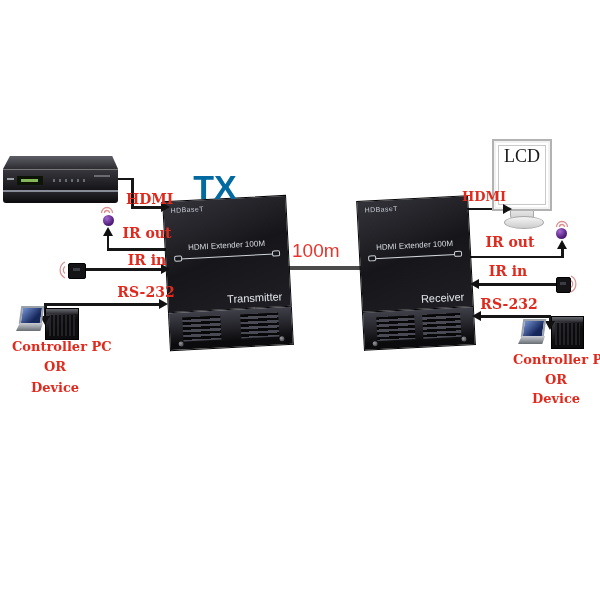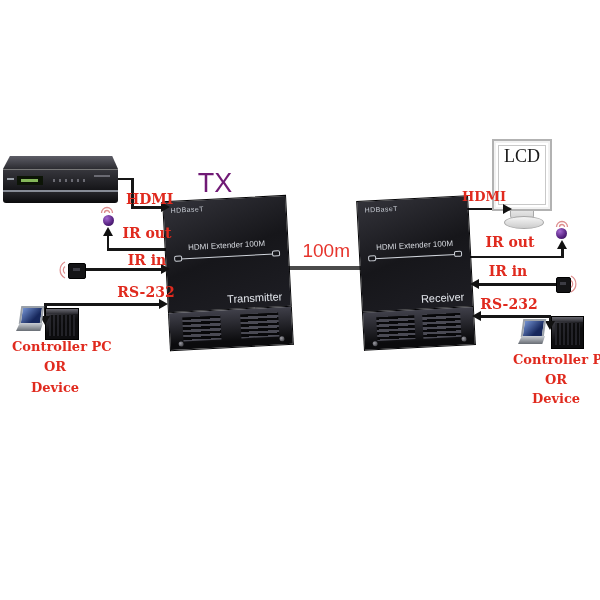--- a/index.html
+++ b/index.html
@@ -3,22 +3,22 @@
 <meta charset="utf-8">
 <style>
   html,body{margin:0;padding:0;background:#fff;}
   .canvas{position:relative;width:600px;height:600px;background:#ffffff;overflow:hidden;
           font-family:"Liberation Sans",sans-serif;}
 
   
   .lbl{position:absolute;color:#e02a1e;font-family:"DejaVu Serif",serif;font-weight:700;
        font-size:14px;text-align:center;line-height:1.1;z-index:4;white-space:nowrap;}
   .lbl.sm{font-size:13px;}
-  .title{position:absolute;color:#701a75;font-weight:400;font-size:27px;text-align:center;z-index:4;}
-  .linklbl{position:absolute;color:#e6352d;font-size:19px;font-weight:500;text-align:right;z-index:4;}
+  .title{position:absolute;color:#0369a1;font-weight:700;font-size:34px;text-align:center;z-index:4;}
+  .linklbl{position:absolute;color:#e6352d;font-size:19px;font-weight:500;text-align:left;z-index:4;}
 
   
   .wire{position:absolute;background:#161616;z-index:0;}
   .link{position:absolute;left:284px;top:266px;width:82px;height:4px;background:#4b4b4b;z-index:0;}
   .arrow{position:absolute;width:0;height:0;z-index:3;}
   .arrow.r{border-top:5px solid transparent;border-bottom:5px solid transparent;border-left:9px solid #111;}
   .arrow.l{border-top:5px solid transparent;border-bottom:5px solid transparent;border-right:9px solid #111;}
   .arrow.u{border-left:5px solid transparent;border-right:5px solid transparent;border-bottom:9px solid #111;}
   .arrow.d{border-left:5px solid transparent;border-right:5px solid transparent;border-top:9px solid #111;}
 

